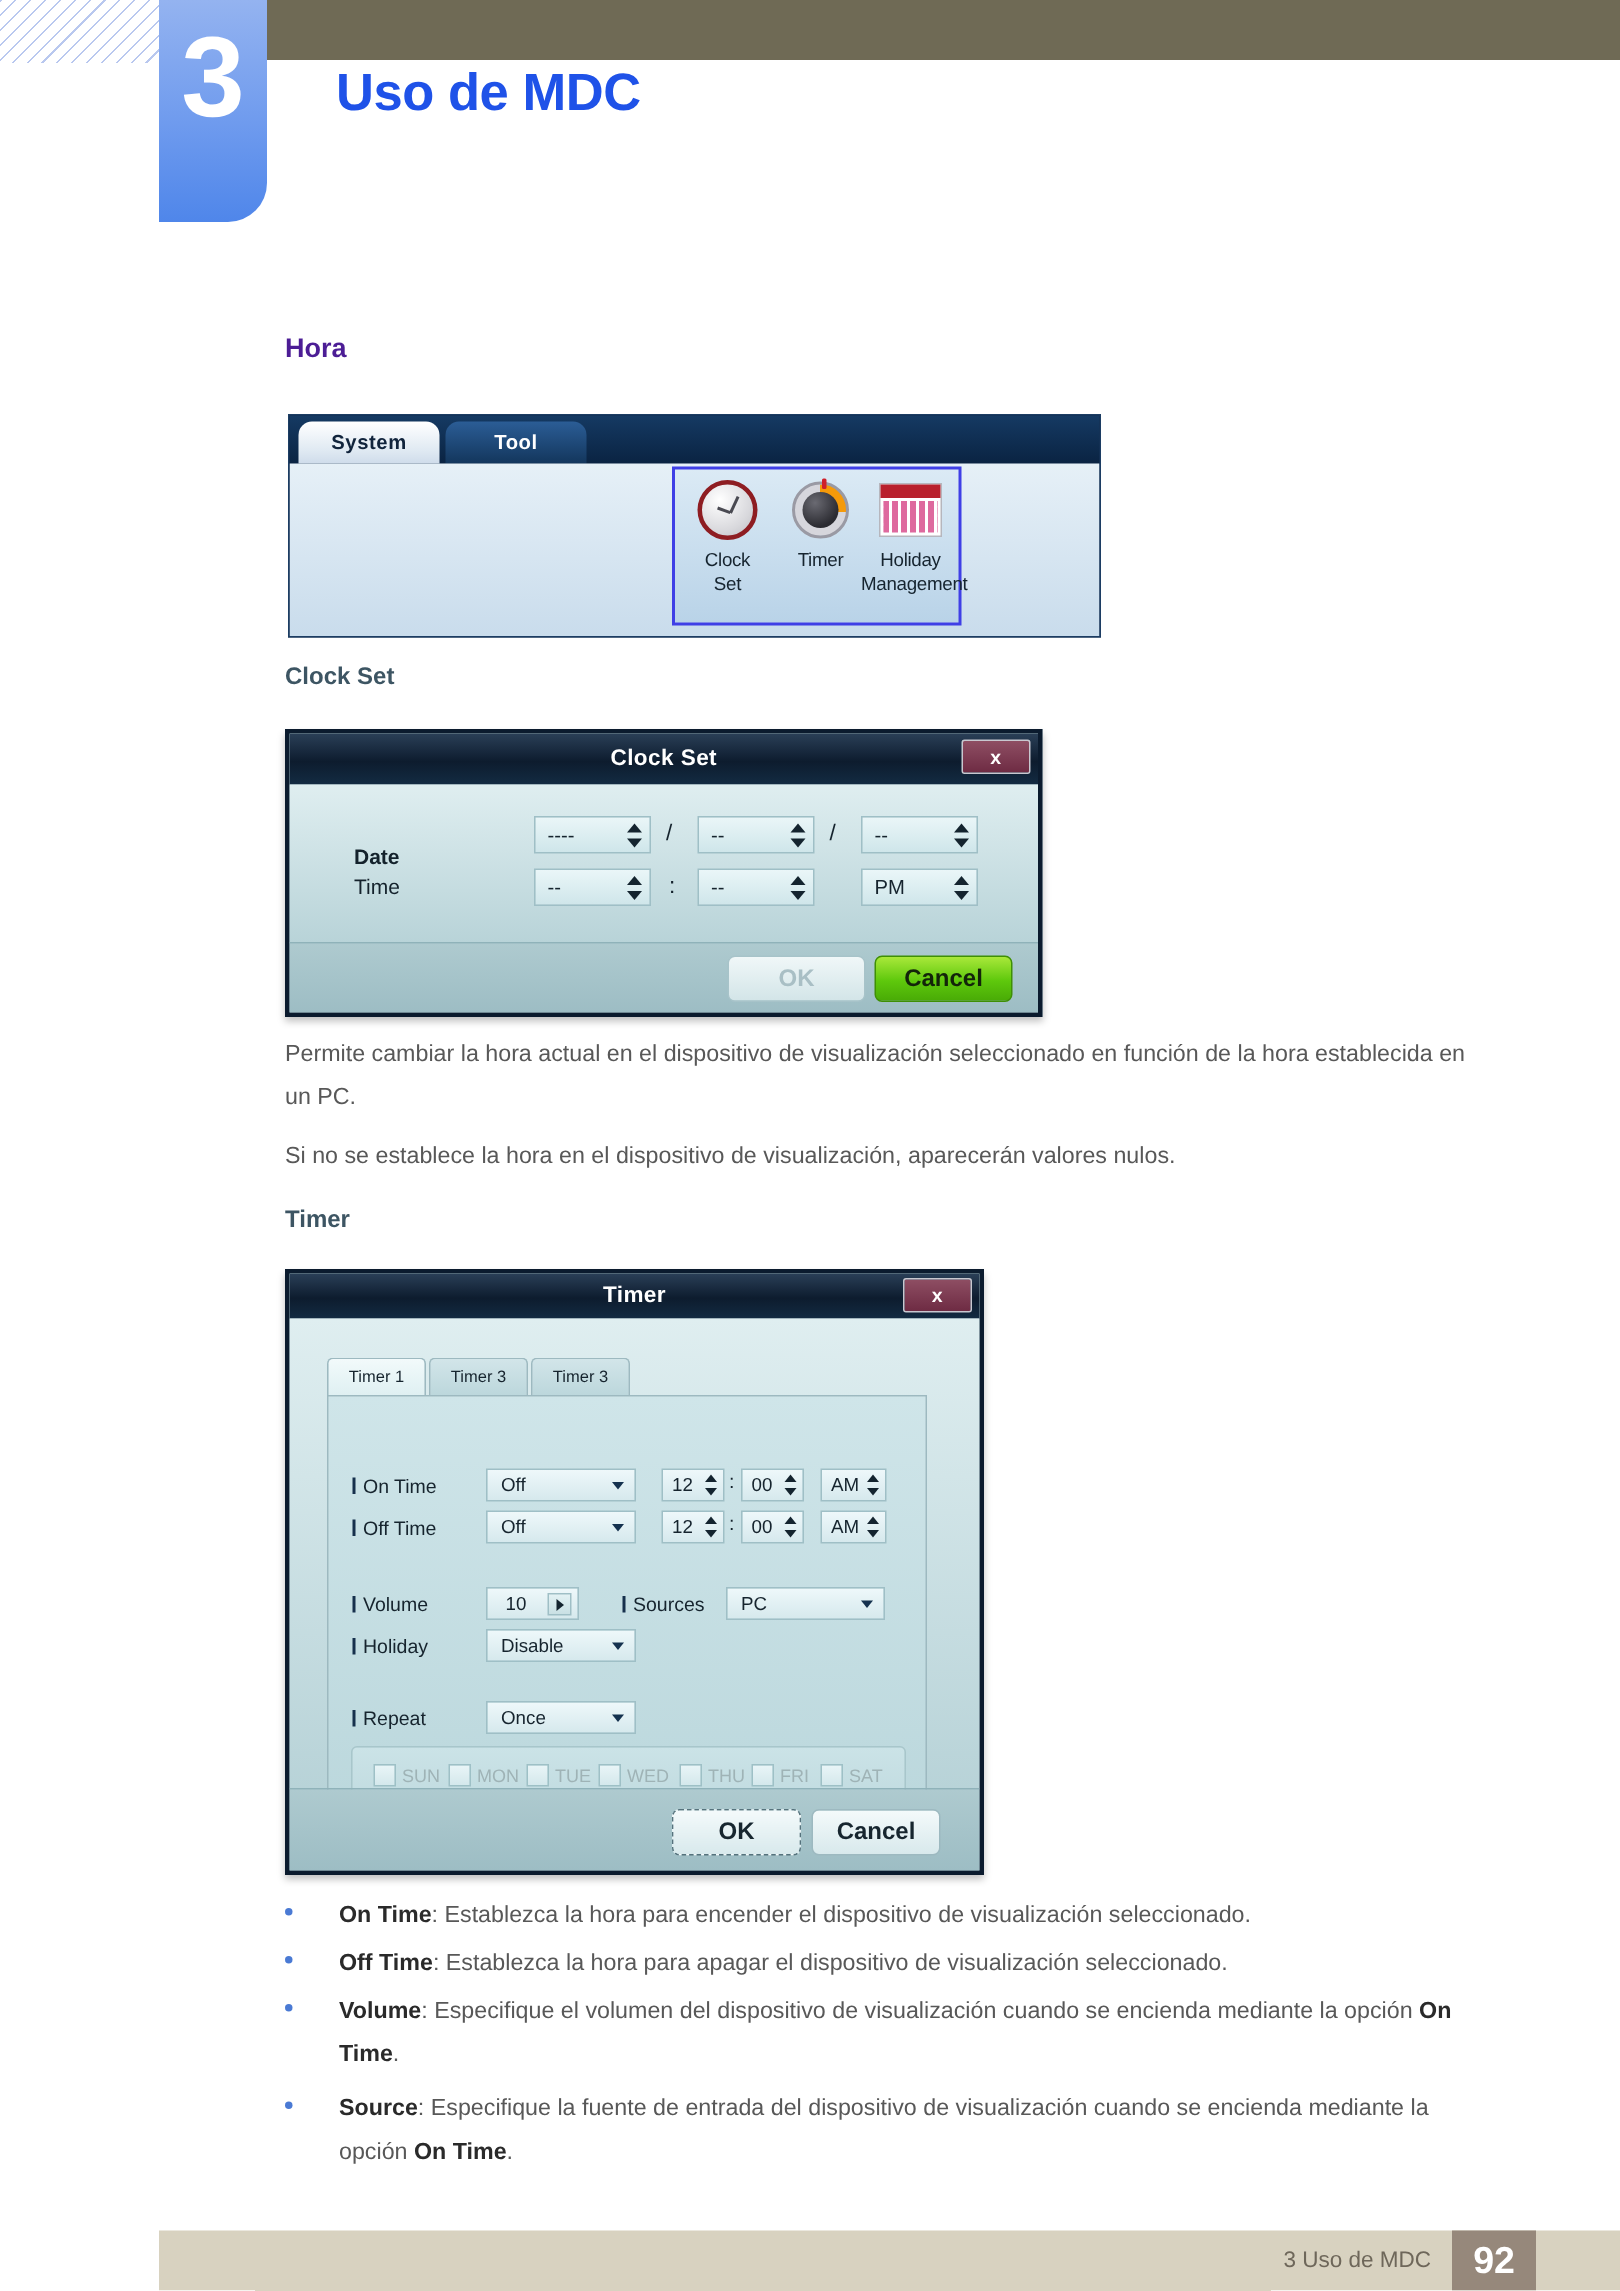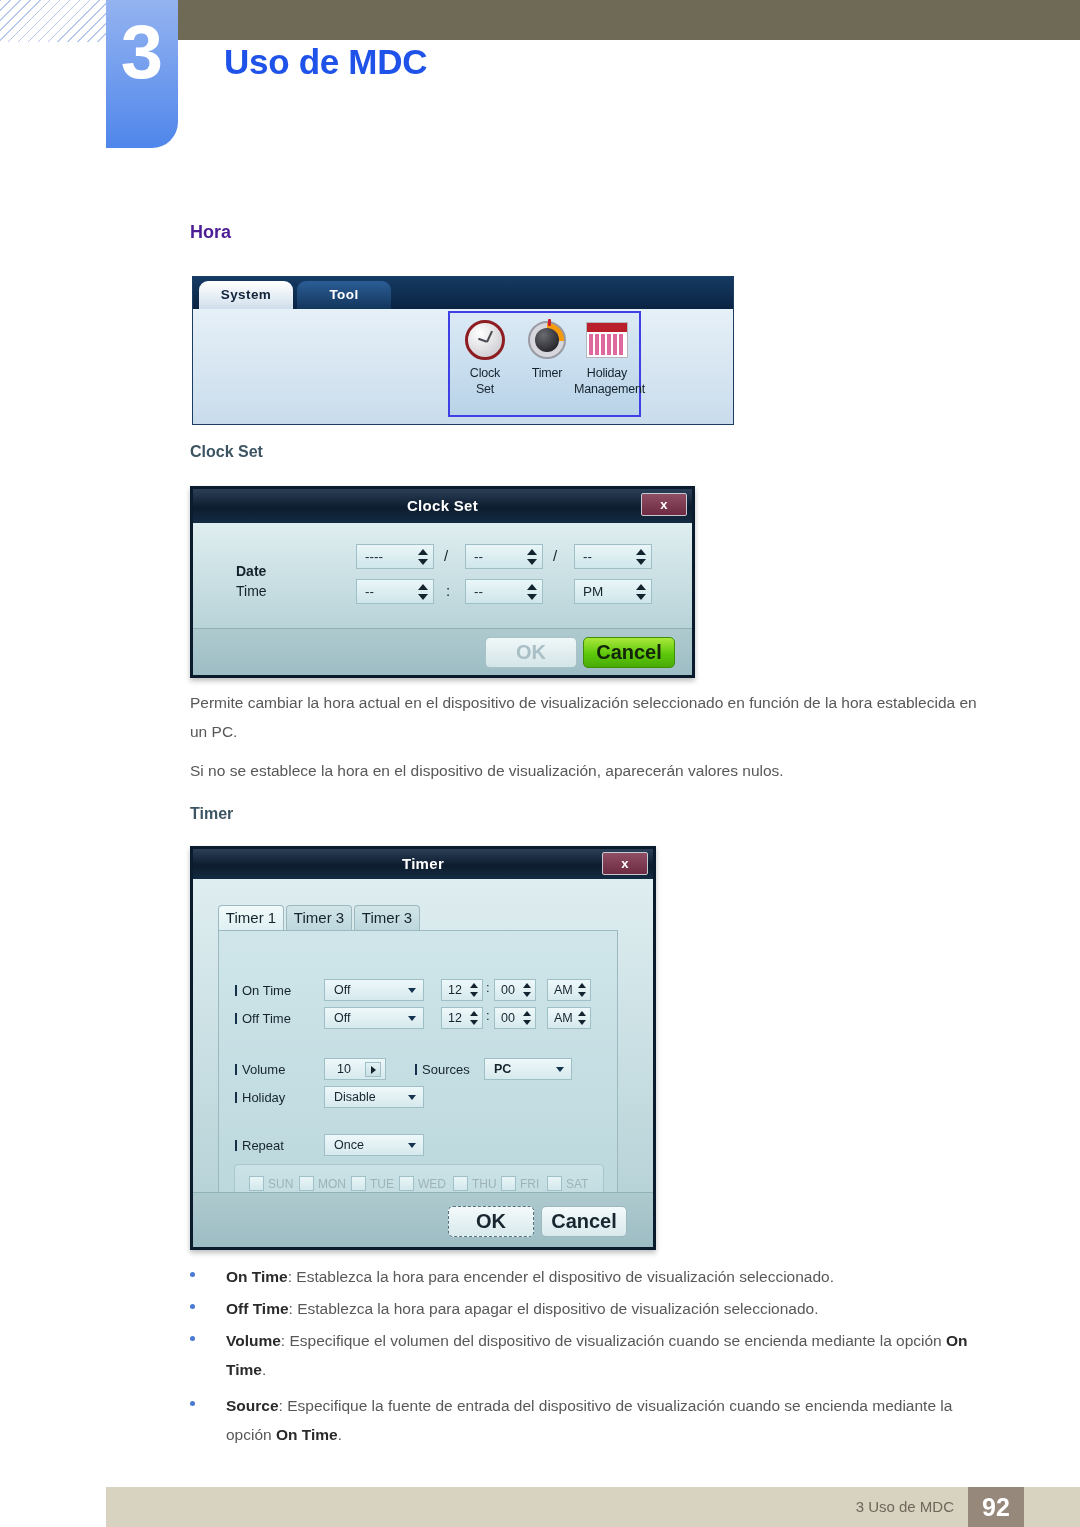--- a/index.html
+++ b/index.html
@@ -244,21 +244,21 @@
     border-left: 5.5px solid transparent; border-right: 5.5px solid transparent;
   }
   .spin .arrows i.up { top: 1px; border-bottom: 6px solid #14242f; }
   .spin .arrows i.dn { bottom: 1px; border-top: 6px solid #14242f; }
   .sep {
     position: absolute; font-size: 15px; color: #14222c; font-weight: normal;
   }
   .btn {
     position: absolute; height: 31px;
     border-radius: 5px; box-sizing: border-box;
-    font-size: 20px; font-weight: bold;
+    font-size: 16px; font-weight: bold;
     text-align: center; line-height: 29px;
   }
   .btn-ok-dis {
     background: linear-gradient(180deg,#f0f7f8 0%, #d3e5e8 100%);
     border: 1px solid #a7c3c9; color: #a9bfc5;
   }
   .btn-cancel-green {
     background: linear-gradient(180deg,#a9e83a 0%, #5ec80c 55%, #49ab06 100%);
     border: 1px solid #3f8f05; color: #13240a;
   }
@@ -268,21 +268,21 @@
   }
   .btn-focus {
     background: linear-gradient(180deg,#f4fafb 0%, #d8e9ec 100%);
     border: 1px dashed #55727c; color: #17262f;
   }
 
   
   .tabs-row { position: absolute; }
   .tab {
     position: absolute; top: 0; height: 25px;
-    font-size: 15px; color: #16242e;
+    font-size: 11px; color: #16242e;
     text-align: center; line-height: 24px;
     border: 1px solid #9db9c0; border-bottom: none;
     border-top-left-radius: 4px; border-top-right-radius: 4px;
     box-sizing: border-box;
   }
   .tab.on { background: linear-gradient(180deg,#f2fafb,#dff0f2); }
   .tab.off { background: linear-gradient(180deg,#d2e5e9,#bcd7dc); }
   .tabpanel {
     position: absolute;
     background: linear-gradient(180deg,#cfe5e9 0%, #bcd8dd 100%);
@@ -577,21 +577,21 @@
       <div class="lbl" style="left:16px; top:131px;">
         <span class="bar"></span><span>Volume</span>
       </div>
       <div class="volbox" style="left:105px; top:127px; width:62px;">
         <span>10</span>
         <span class="rt"></span>
       </div>
       <div class="lbl" style="left:196px; top:131px;">
         <span class="bar"></span><span>Sources</span>
       </div>
-      <div class="ddl" style="left:265px; top:127px; width:88px;font-weight:bold;">
+      <div class="ddl" style="left:265px; top:127px; width:106px;">
         <span>PC</span>
         <span class="caret"></span>
       </div>
 
       <div class="lbl" style="left:16px; top:159px;">
         <span class="bar"></span><span>Holiday</span>
       </div>
       <div class="ddl" style="left:105px; top:155px; width:100px;">
         <span>Disable</span>
         <span class="caret"></span>

